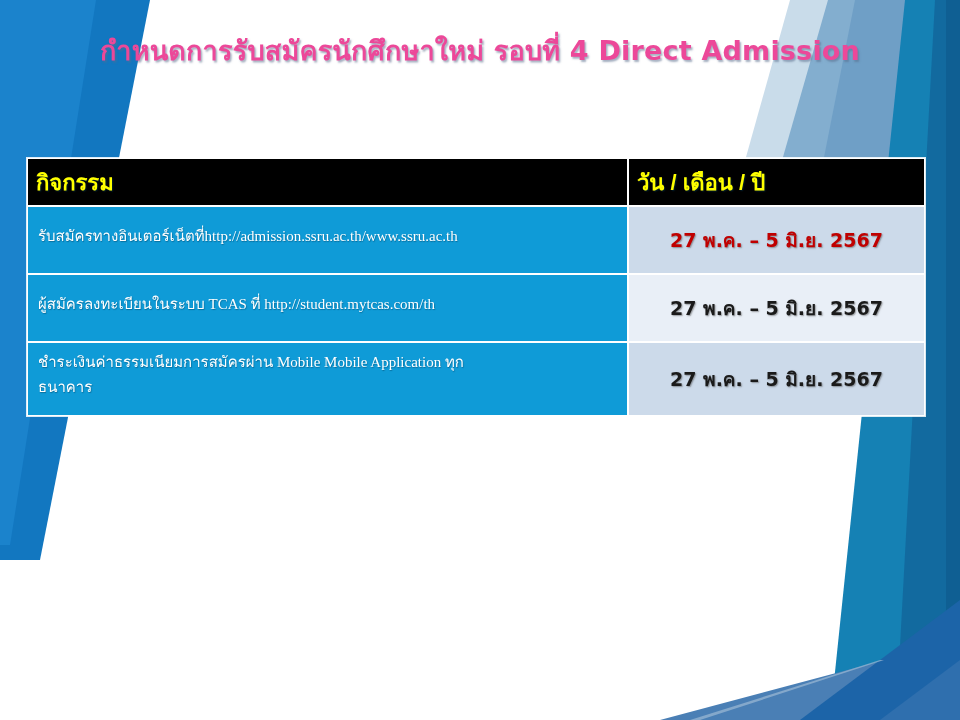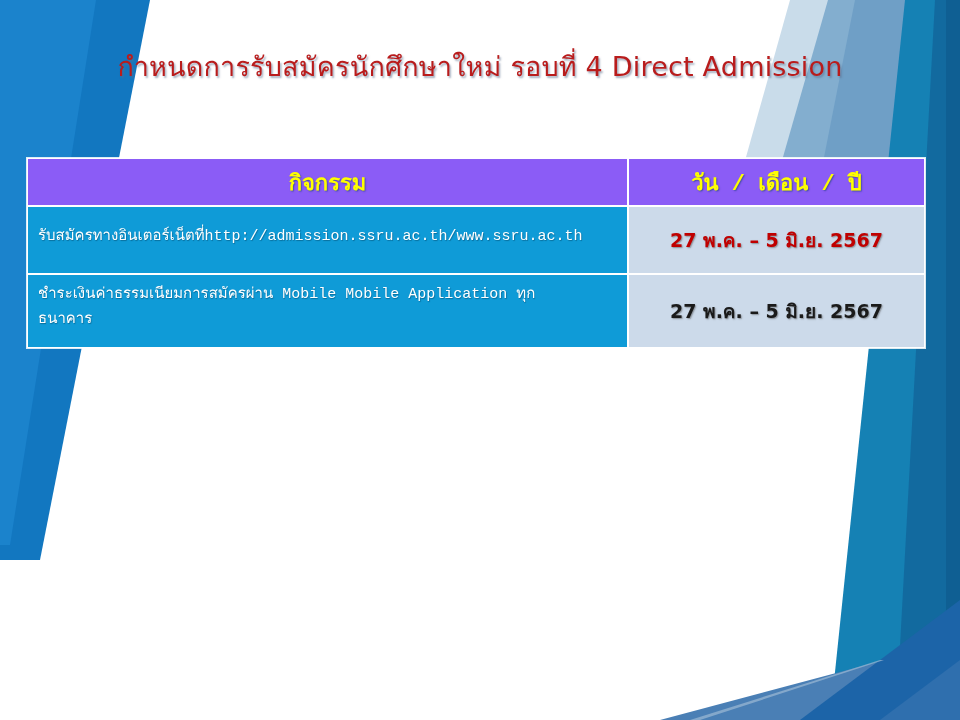--- a/index.html
+++ b/index.html
@@ -34,28 +34,27 @@
   #title-block {
     position: absolute;
     left: 0;
     top: 30px;
     width: 960px;
     z-index: 5;
     text-align: center;
   }
   .title-line {
     font-family: "DejaVu Sans", "Liberation Sans", sans-serif;
-    font-weight: normal;
+    font-weight: bold;
     font-size: 27px;
     line-height: 41px;
-    color: #b91c1c;
+    color: #ec4899;
     letter-spacing: 0.2px;
     text-shadow: 1.5px 1.5px 2px rgba(90,110,140,0.55);
     white-space: nowrap;
-    margin-top: 16px;
   }
 
   
   #schedule-table {
     position: absolute;
     left: 27px;
     top: 158px;
     width: 898px;
     z-index: 6;
     border-collapse: separate;
@@ -69,38 +68,38 @@
   #schedule-table col.c-date     { width: 297px; }
 
   #schedule-table th,
   #schedule-table td {
     border: 1px solid #ffffff;
     vertical-align: middle;
   }
 
   
   thead th {
-    background: #8b5cf6;
+    background: #000000;
     height: 48px;
     padding: 4px 8px;
-    font-family: Liberation Mono, monospace;
+    font-family: Liberation Sans, sans-serif;
     font-weight: bold;
     font-size: 22px;
     color: #ffff00;
-    text-align: center;
+    text-align: left;
     text-shadow: 1px 1px 1.5px rgba(0,60,90,0.5);
     border-bottom: 2px solid #ffffff;
   }
 
   
   td.activity {
     background: #0f9bd7;
     color: #ffffff;
     padding: 7px 10px 15px 10px;
-    font-family: Liberation Mono, monospace;
+    font-family: Liberation Serif, serif;
     font-size: 15px;
     line-height: 25px;
     text-align: left;
     text-shadow: 0.6px 0.6px 1px rgba(0,55,85,0.45);
   }
 
   
   td.date {
     padding: 18px 8px;
     font-family: "DejaVu Sans", "Liberation Sans", sans-serif;
@@ -162,20 +161,26 @@
     </thead>
     <tbody id="table-body">
         <tr>
           <td class="activity">
             <div><span>รับสมัครทางอินเตอร์เน็ตที่</span><span class="thin">http://admission.ssru.ac.th/www.ssru.ac.th</span></div>
           </td>
           <td class="date tint-a col-red">27 พ.ค.  – 5 มิ.ย. 2567</td>
         </tr>
         <tr>
           <td class="activity">
+            <div><span>ผู้สมัครลงทะเบียนในระบบ TCAS ที่ </span><span class="thin">http://student.mytcas.com/th</span></div>
+          </td>
+          <td class="date tint-b col-black">27 พ.ค.  – 5 มิ.ย. 2567</td>
+        </tr>
+        <tr>
+          <td class="activity">
             <div><span>ชำระเงินค่าธรรมเนียมการสมัครผ่าน Mobile Mobile Application ทุก</span></div>
             <div>ธนาคาร</div>
           </td>
           <td class="date tint-a col-black">27 พ.ค.  – 5 มิ.ย. 2567</td>
         </tr>
       </tbody>
   </table>
 
 </div>
 

